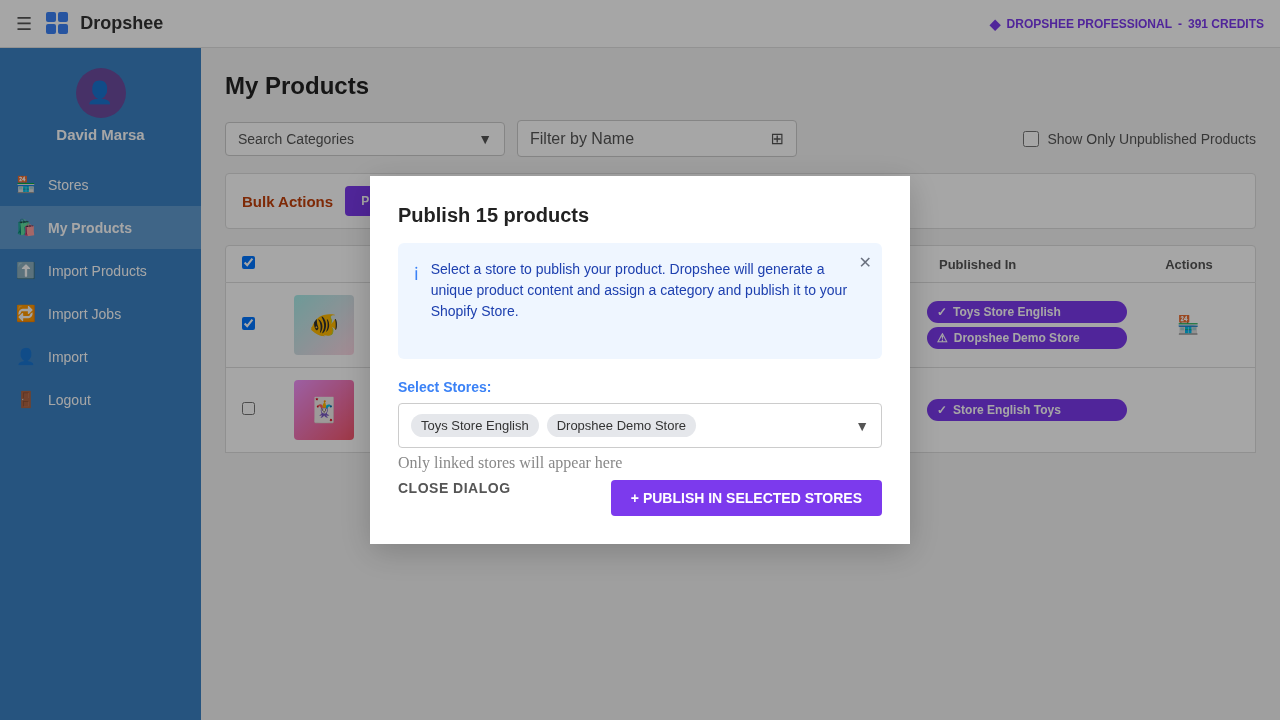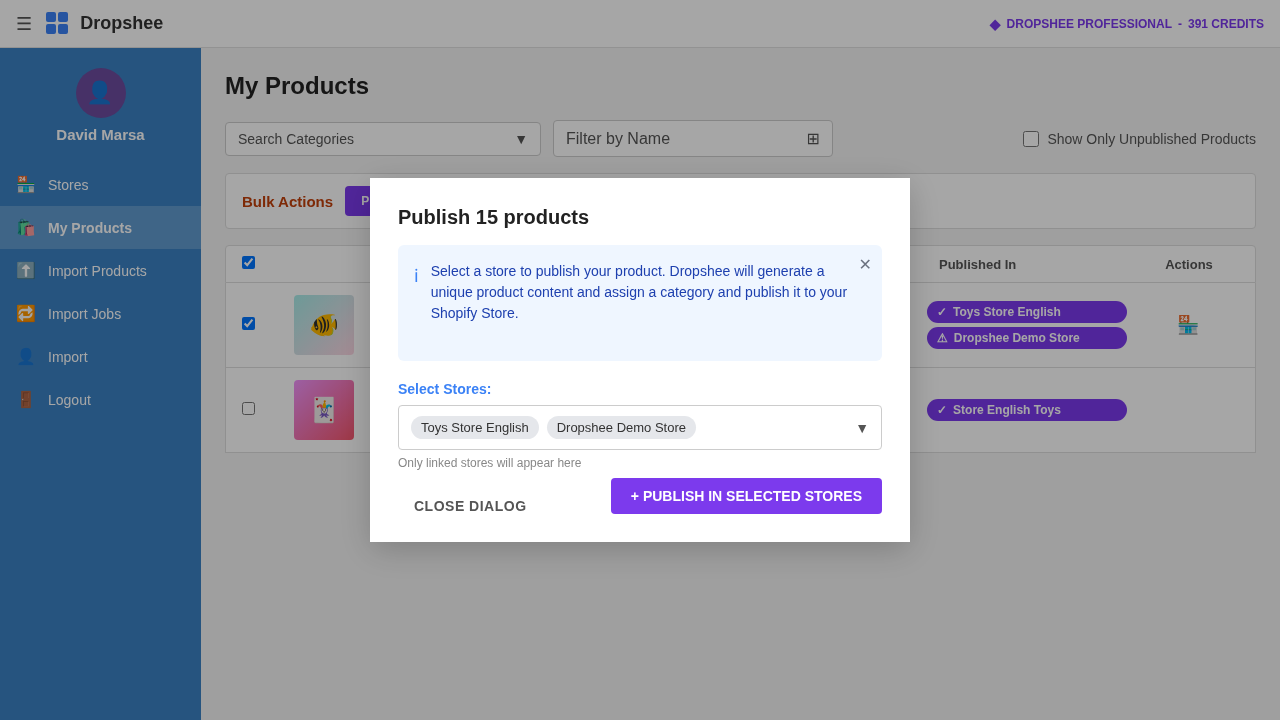--- a/index.html
+++ b/index.html
@@ -72,21 +72,21 @@
       position: relative;
     }
     .page-title { font-size: 24px; font-weight: 700; color: #222; margin-bottom: 20px; }
 
     .toolbar-row {
       display: flex; align-items: center; gap: 12px; margin-bottom: 16px;
     }
     .search-categories {
       display: flex; align-items: center;
       background: white; border: 1px solid #ccc; border-radius: 4px;
-      padding: 8px 12px; width: 316px; justify-content: space-between; cursor: pointer;
+      padding: 8px 12px; width: 280px; justify-content: space-between; cursor: pointer;
     }
     .search-categories span { color: #555; font-size: 14px; }
     .filter-name {
       display: flex; align-items: center;
       background: white; border: 1px solid #ccc; border-radius: 4px;
       padding: 8px 12px; width: 280px; justify-content: space-between; cursor: pointer;
     }
     .filter-name span { color: #555; font-size: 16px; }
     .show-unpublished { display: flex; align-items: center; gap: 8px; font-size: 14px; color: #555; margin-left: auto; }
     .show-unpublished input { width: 16px; height: 16px; }
@@ -165,22 +165,22 @@
       padding: 10px 12px; display: flex; align-items: center;
       justify-content: space-between; cursor: pointer;
       background: white;
     }
     .stores-tags { display: flex; gap: 8px; flex-wrap: wrap; }
     .store-tag {
       background: #e5e7eb; border-radius: 20px;
       padding: 4px 10px; font-size: 13px; color: #333;
     }
     .select-arrow { color: #555; font-size: 14px; }
-    .stores-hint { font-size: 12px; color: #888; margin-top: 6px; margin-bottom: 8px; }
-    .modal-footer { display: flex; justify-content: space-between; align-items: flex-end; margin-left: 16px; }
+    .stores-hint { font-size: 16px; color: #888; margin-top: 6px; margin-bottom: 8px; font-family: Liberation Serif, serif; }
+    .modal-footer { display: flex; justify-content: space-between; align-items: flex-start; }
     .close-dialog-btn {
       background: none; border: none; color: #555;
       font-size: 14px; font-weight: 600; cursor: pointer; letter-spacing: 0.5px;
     }
     .publish-stores-btn {
       background: #7c3aed; color: white; border: none;
       padding: 10px 20px; border-radius: 4px;
       font-size: 14px; font-weight: 600; cursor: pointer;
       display: flex; align-items: center; gap: 8px;
     }

